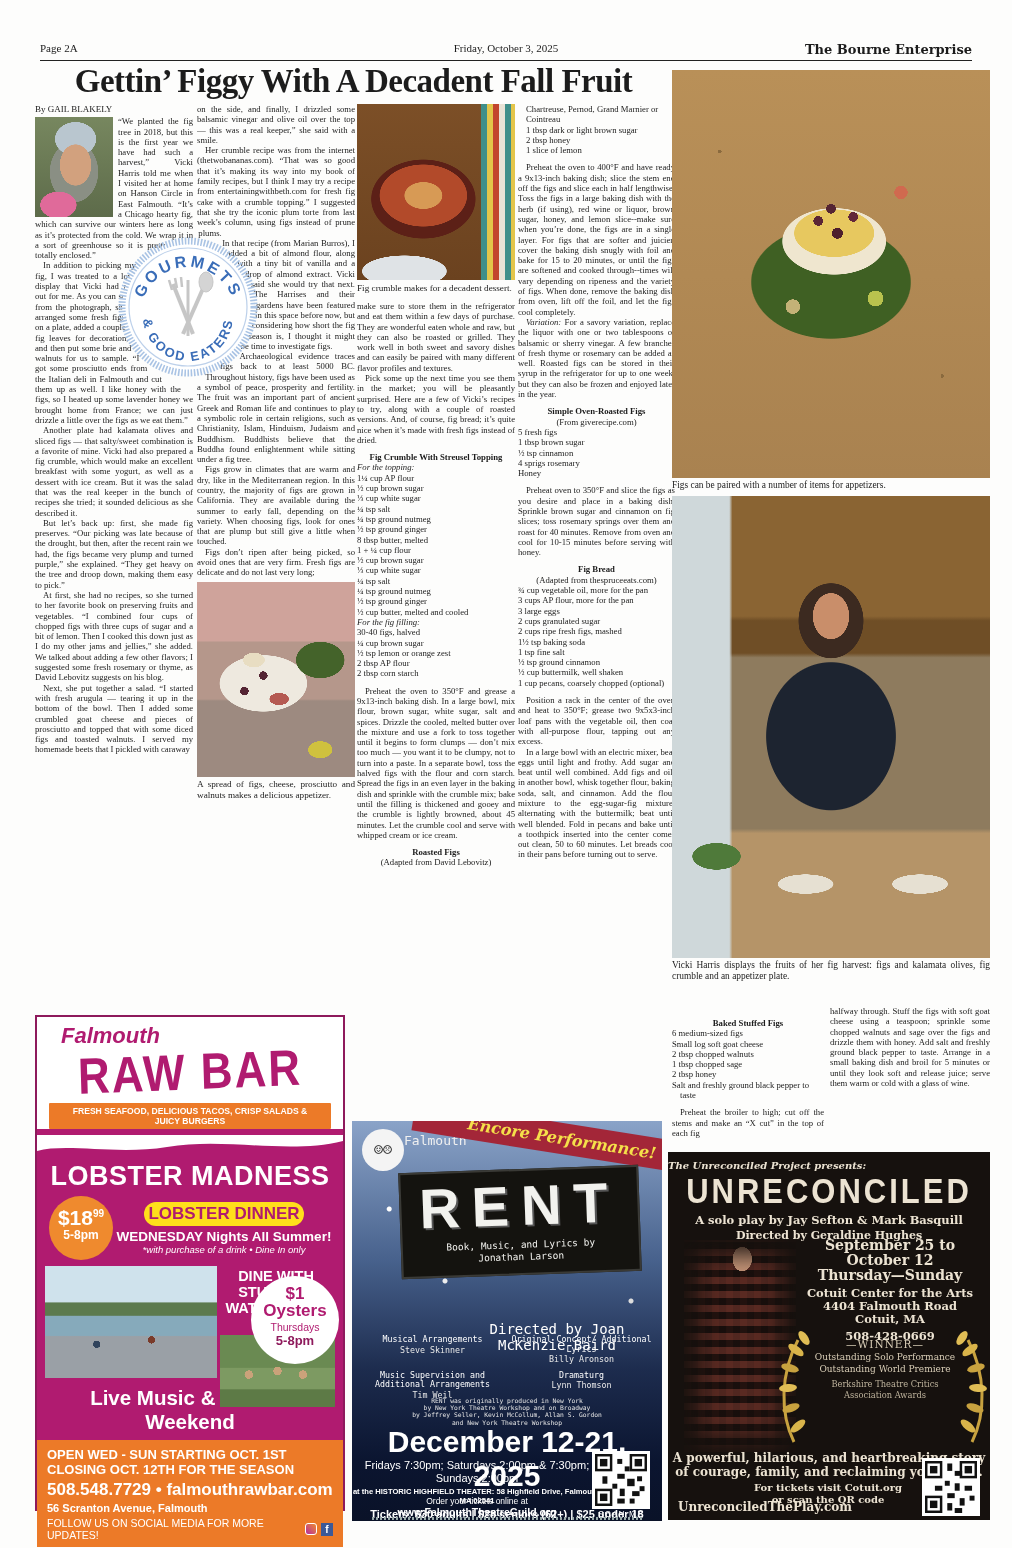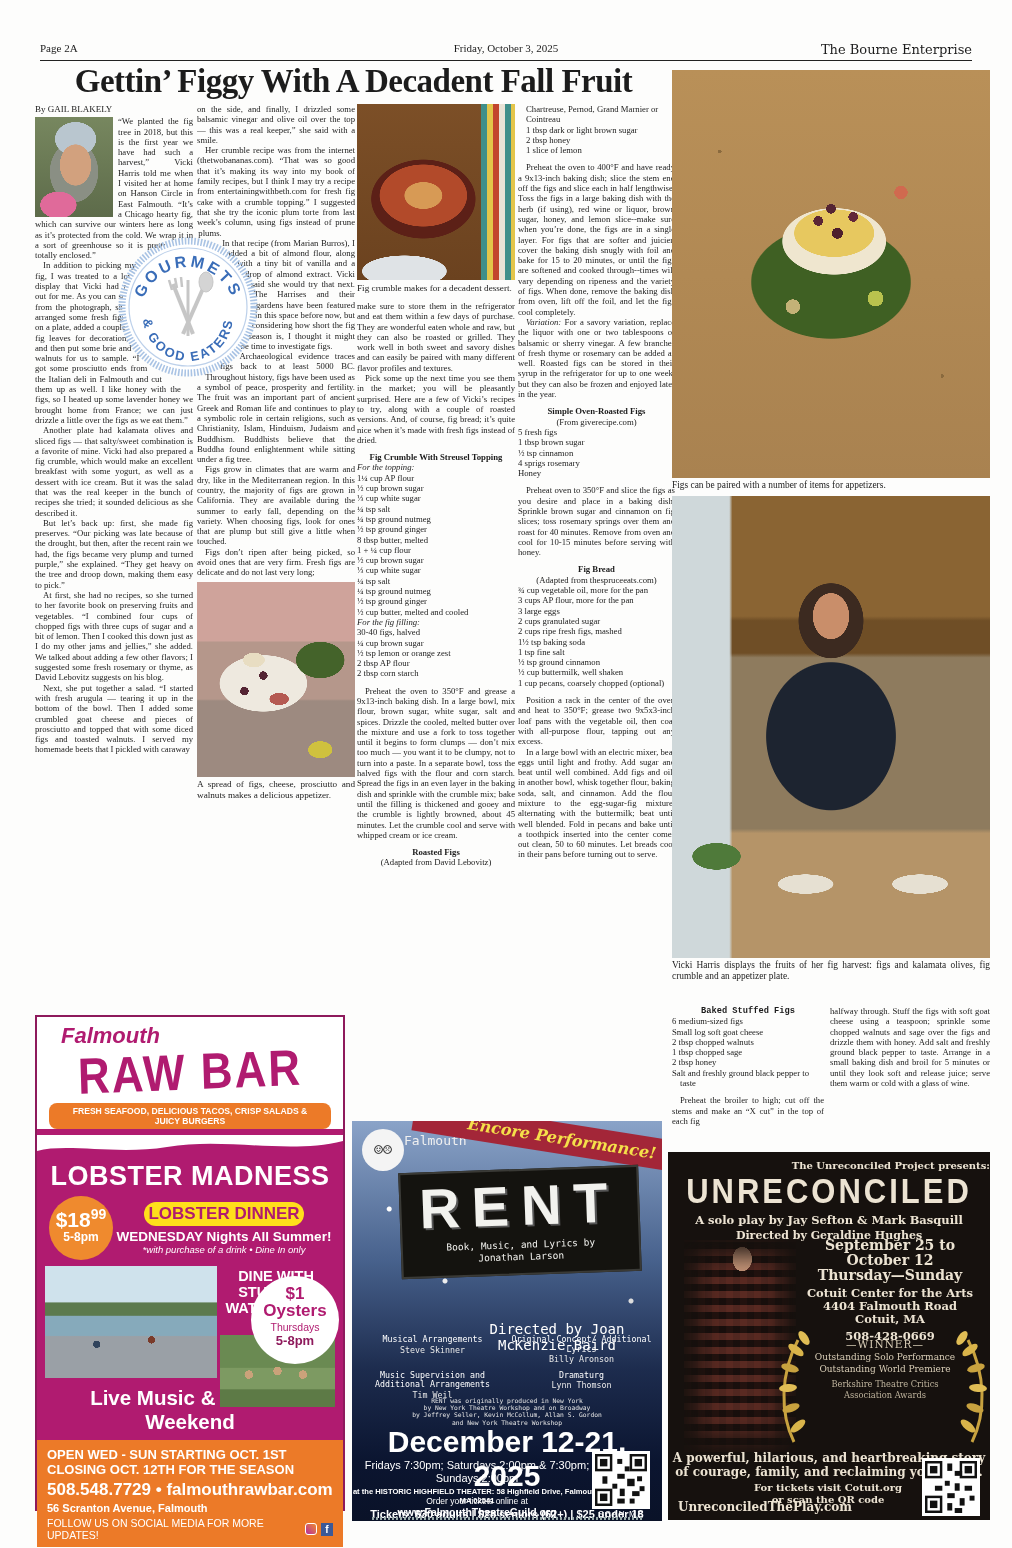--- a/index.html
+++ b/index.html
@@ -1,21 +1,21 @@
 <!DOCTYPE html>
 <html><head>
 <meta charset="utf-8">
 <style>
   html,body{margin:0;padding:0;background:#e8e8e8;}
   .page{position:relative;width:1012px;height:1548px;background:#fdfdfc;margin:0 auto;
         font-family:"Liberation Serif",serif;color:#1c1c1c;overflow:hidden;}
   
   .hdr{position:absolute;top:42px;left:40px;right:40px;font-size:11px;}
   .hdr .c{position:absolute;left:0;right:0;text-align:center;}
-  .hdr .r{position:absolute;right:0;font-weight:normal;font-family:"DejaVu Serif",serif;font-size:13px;text-align:center;}
+  .hdr .r{position:absolute;right:0;font-weight:bold;font-family:"DejaVu Serif",serif;font-size:13px;text-align:center;}
   .rule{position:absolute;top:60px;left:40px;right:40px;border-top:1.6px solid #222;}
   .headline{position:absolute;top:63px;left:35px;width:637px;text-align:center;
             font-size:33px;font-weight:bold;letter-spacing:-0.5px;}
   
   .col{position:absolute;top:104px;font-size:8.7px;line-height:10.3px;text-align:justify;overflow:hidden;}
   .col p{margin:0;text-indent:8px;}
   .col p.ni{text-indent:0;}
   .byline{font-size:9px;margin-bottom:2px;text-indent:0 !important;}
   .headshot{float:left;width:78px;height:100px;margin:1px 5px 1px 0;
     background:
@@ -82,29 +82,29 @@
   
   .badge{position:absolute;left:117px;top:236px;width:142px;height:142px;}
   
   .rawbar{position:absolute;left:35px;top:1015px;width:310px;height:496px;border:2px solid #8e1a5c;
           background:#b01b70;font-family:"Liberation Sans",sans-serif;box-sizing:border-box;}
   .rb-top{background:#fff;padding:6px 10px 0;}
   .rb-falmouth{color:#b01b70;font-size:22px;font-weight:bold;font-style:italic;margin-left:14px;}
   .rb-name{color:#b01b70;font-size:44px;font-weight:bold;letter-spacing:2px;text-align:center;
            transform:scaleY(1.15) rotate(-2deg);line-height:46px;}
   .rb-pill{background:#ec7a28;color:#fff;font-size:8.6px;font-weight:bold;text-align:center;
-           border-radius:8px;padding:3px 20px;margin:8px 2px 6px;}
+           border-radius:1px;padding:3px 20px;margin:8px 2px 6px;}
   .rb-wave{display:block;background:#fff;}
   .rb-mag{position:relative;color:#fff;padding:2px 8px 0;}
   .rb-lm{font-size:27px;font-weight:bold;text-align:center;letter-spacing:0.5px;}
   .rb-row{display:flex;align-items:center;margin-top:4px;}
   .rb-price{width:64px;height:64px;border-radius:50%;background:#ef8a2e;color:#fff;flex:0 0 auto;
             text-align:center;padding-top:8px;box-sizing:border-box;margin-left:4px;}
   .rb-price .p1{font-size:21px;font-weight:bold;line-height:20px;}
-  .rb-price .p1 sup{font-size:14px;}
+  .rb-price .p1 sup{font-size:10px;}
   .rb-price .p2{font-size:12px;font-weight:bold;}
   .rb-dinner{flex:1;text-align:center;}
   .rb-ld{display:inline-block;background:#ffdf1b;color:#b01b70;font-weight:bold;font-size:17px;
          border-radius:12px;padding:2px 4px;}
   .rb-wed{font-size:13.5px;font-weight:bold;margin-top:3px;}
   .rb-note{font-size:9.5px;font-style:italic;margin-top:0;}
   .rb-photorow{position:relative;display:flex;margin-top:6px;height:112px;}
   .ph-deck{width:172px;height:112px;flex:0 0 auto;background:
       radial-gradient(circle 6px at 30% 70%,#30435c 0 60%,rgba(48,67,92,0) 61%),
       radial-gradient(circle 6px at 62% 66%,#7a3b2a 0 60%,rgba(122,59,42,0) 61%),
@@ -168,21 +168,21 @@
               font-family:"Liberation Sans",sans-serif;font-size:8.5px;}
   .rent-order b{font-size:10.5px;}
   .rent-tix{position:absolute;left:0;top:387px;width:310px;text-align:center;
             font-family:"Liberation Sans",sans-serif;font-weight:bold;font-size:11px;}
   .rent-qr{position:absolute;right:12px;top:330px;width:52px;height:52px;background:#fff;padding:3px;}
   .rent-scan{position:absolute;right:10px;top:388px;width:62px;text-align:center;
              font-family:"Liberation Sans",sans-serif;font-size:8.5px;letter-spacing:1px;}
   
   .unrec{position:absolute;left:668px;top:1152px;width:322px;height:368px;background:#16110e;
          color:#ece3d2;font-family:"DejaVu Serif",serif;overflow:hidden;}
-  .un-presents{text-align:right;font-weight:bold;font-size:10px;margin-top:8px;}
+  .un-presents{text-align:left;font-style:italic;font-weight:bold;font-size:10px;margin-top:8px;}
   .un-title{text-align:center;font-family:"Liberation Sans",sans-serif;font-weight:bold;font-size:31px;
             letter-spacing:3px;transform:scaleY(1.15);margin-top:2px;}
   .un-by{text-align:center;font-weight:bold;font-size:11.5px;margin-top:4px;}
   .un-dir{text-align:center;font-weight:bold;font-size:11px;margin-top:2px;}
   .un-photo{position:absolute;left:16px;top:88px;width:112px;height:212px;
     background:
       radial-gradient(ellipse 16px 20px at 52% 9%,#c8977a 0 60%,rgba(200,151,122,0) 61%),
       repeating-linear-gradient(0deg,rgba(90,42,34,0.8) 0 7px,rgba(20,12,10,0.8) 7px 14px),
       repeating-linear-gradient(90deg,#5a2a22 0 7px,#2c1b18 7px 14px);
     box-shadow:inset 0 0 24px 14px #16110e;}
@@ -337,21 +337,21 @@
   </div>
 
   <div class="rightcol" style="top:70px;">
     <div class="photo ph-bowl"></div>
     <div class="figcap" style="font-size:9.4px;">Figs can be paired with a number of items for appetizers.</div>
     <div class="photo ph-vicki" style="margin-top:5px;"></div>
     <div class="figcap" style="font-size:9.4px;">Vicki Harris displays the fruits of her fig harvest: figs and kalamata olives, fig crumble and an appetizer plate.</div>
   </div>
 
   <div class="col" style="left:672px;top:1006px;width:152px;height:146px;">
-    <div class="rtitle" style="margin-top:0;font-family:Liberation Mono, monospace;">Baked Stuffed Figs</div>
+    <div class="rtitle" style="margin-top:12px;">Baked Stuffed Figs</div>
     <div class="ing-list">
         <div class="ing">6 medium-sized figs</div>
         <div class="ing">Small log soft goat cheese</div>
         <div class="ing">2 tbsp chopped walnuts</div>
         <div class="ing">1 tbsp chopped sage</div>
         <div class="ing">2 tbsp honey</div>
         <div class="ing">Salt and freshly ground black pepper to taste</div>
       </div>
     <p style="margin-top:7px;">Preheat the broiler to high; cut off the stems and make an “X cut” in the top of each fig</p>
   </div>

